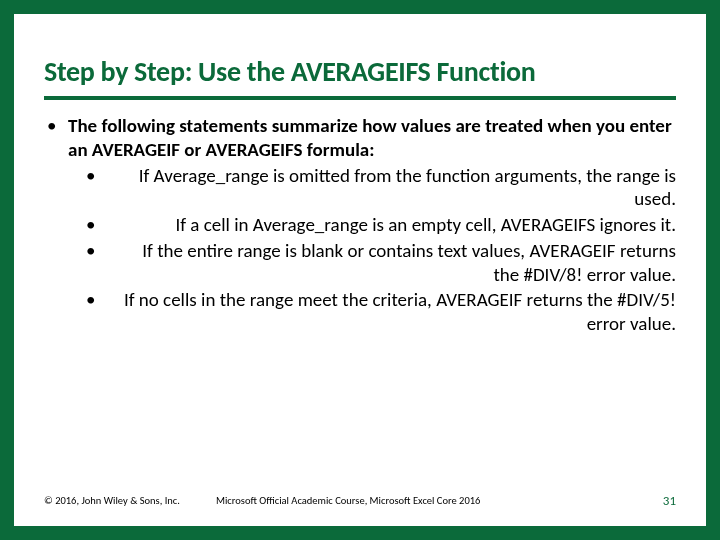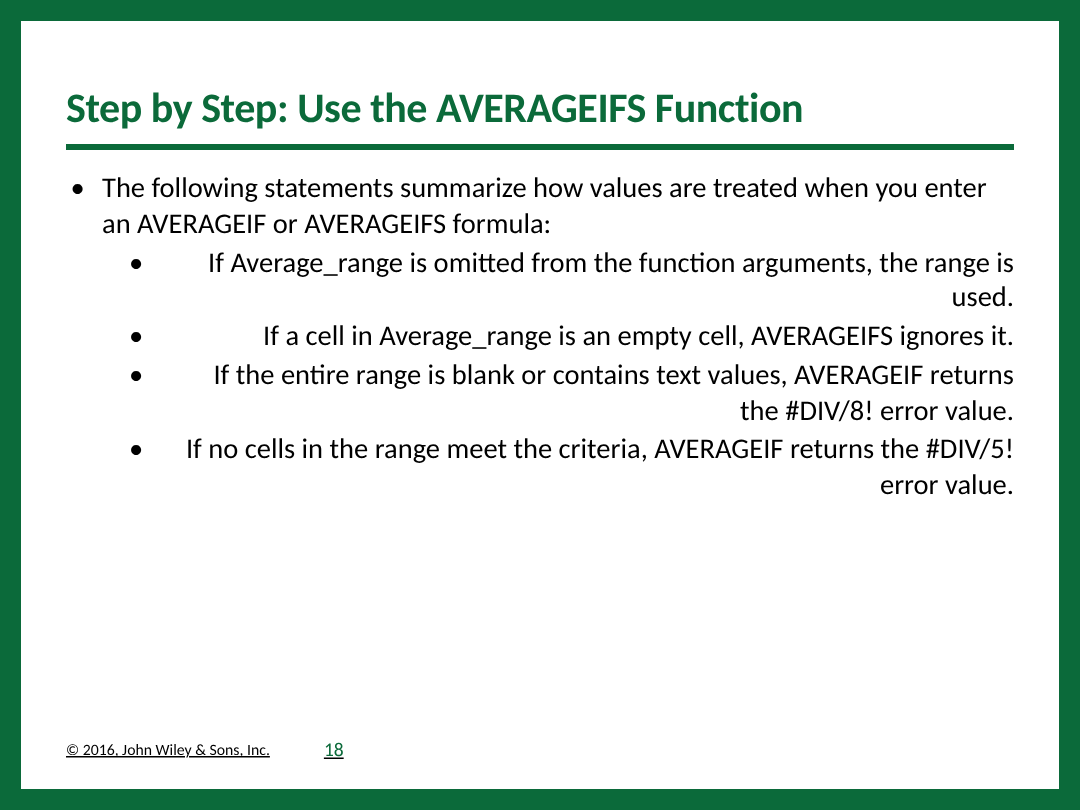--- a/index.html
+++ b/index.html
@@ -30,32 +30,31 @@
     margin: 8px 0 14px 0;
   }
   .content {
     flex: 1;
     color: #000;
     font-size: 19px;
     line-height: 1.25;
   }
   .lvl1 { display: flex; margin-bottom: 2px; }
   .lvl1 .b { width: 22px; flex: none; text-align: left; padding-left: 3px; }
-  .lvl1 .t { flex: 1; padding-left: 2px; }
+  .lvl1 .t { flex: 1; padding-left: 2px; font-weight: bold; }
   .sub { margin-left: 38px; }
   .lvl2 { display: flex; margin-bottom: 2px; }
   .lvl2 .b { width: 36px; flex: none; text-align: left; padding-left: 4px; }
   .lvl2 .t { flex: 1; text-align: right; }
   .footer {
     display: flex;
-    align-items: flex-start;
+    align-items: center;
     font-size: 10.5px;
     color: #000;
     padding-top: 6px;
-    text-decoration: underline;
   }
   .footer .copy { flex: 0 0 auto; padding-right: 36px; }
   .footer .course { flex: 1; }
   .footer .page { flex: 0 0 auto; color: #0b6a3a; font-size: 13px; }
 </style>
 </head>
 <body>
 
 <div class="slide">
 
@@ -82,16 +81,17 @@
       </div>
       <div class="lvl2">
         <div class="b">•</div>
         <div class="t">If no cells in the range meet the criteria, AVERAGEIF returns the #DIV/5! error value.</div>
       </div>
     </div>
   </div>
 
   <div class="footer">
     <div class="copy">© 2016, John Wiley &amp; Sons, Inc.</div>
-    <div class="page">18</div>
+    <div class="course">Microsoft Official Academic Course, Microsoft Excel Core 2016</div>
+    <div class="page">31</div>
   </div>
 
 </div>
 
 </body></html>

